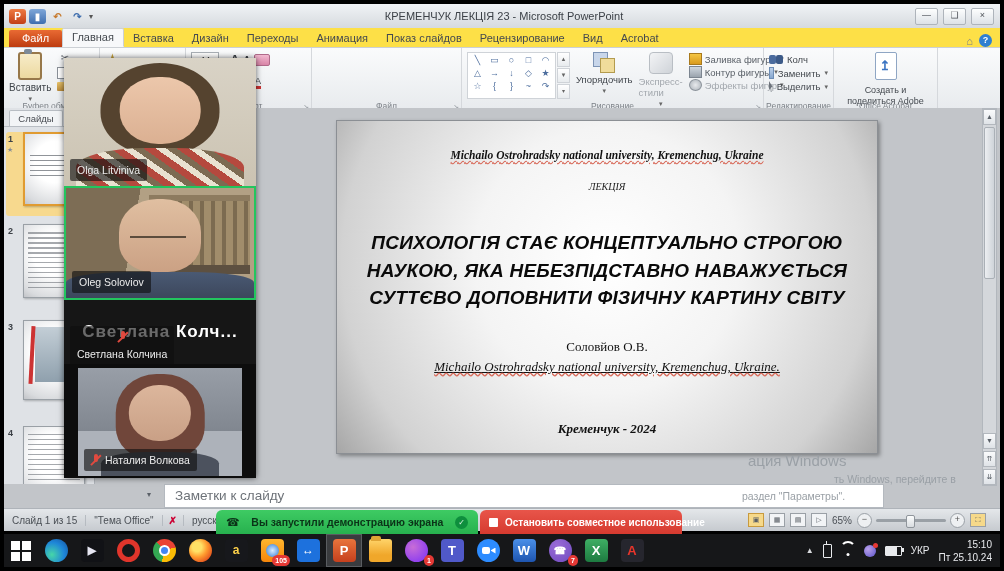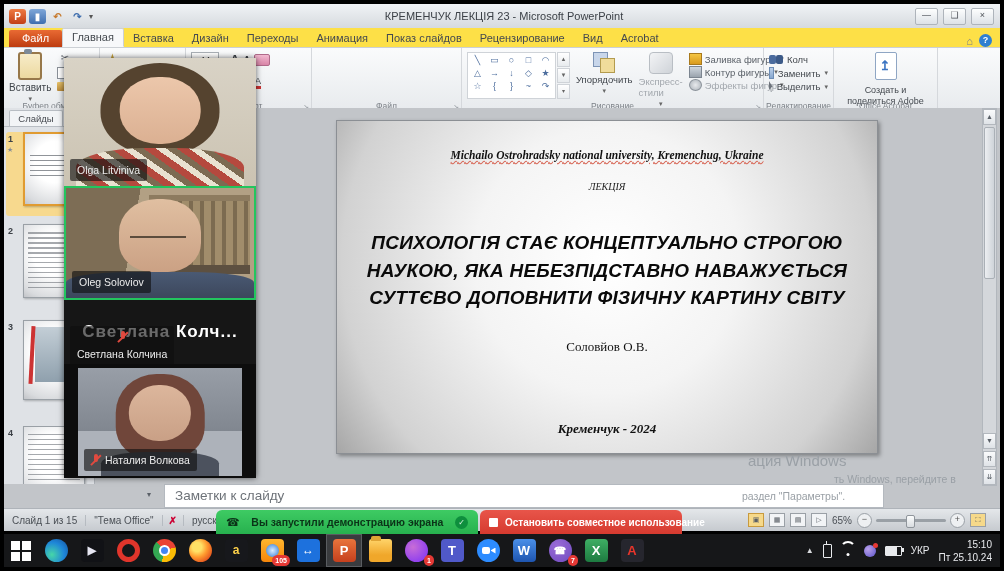--- a/index.html
+++ b/index.html
@@ -451,20 +451,23 @@
           <div class="sl-head">
             <span class="squig wavy">Michailo Ostrohradsky national university, Kremenchug, Ukraine</span>
           </div>
           <div class="sl-lek">ЛЕКЦІЯ</div>
           <div class="sl-title">
             <div>ПСИХОЛОГІЯ СТАЄ КОНЦЕПТУАЛЬНО СТРОГОЮ</div>
             <div>НАУКОЮ, ЯКА НЕБЕЗПІДСТАВНО НАВАЖУЄТЬСЯ</div>
             <div>СУТТЄВО ДОПОВНИТИ ФІЗИЧНУ КАРТИНУ СВІТУ</div>
           </div>
           <div class="sl-auth">Соловйов О.В.</div>
+          <div class="sl-affil">
+            <span class="wavy">Michailo Ostrohradsky national university, Kremenchug, Ukraine.</span>
+          </div>
           <div class="sl-foot">Кременчук - 2024</div>
         </div>
         <div class="vsb">
           <span class="b" style="top:0;">▲</span>
           <span class="vthumb"></span>
           <span class="b" style="bottom:36px;">▼</span>
           <span class="b" style="bottom:18px;">⇈</span>
           <span class="b" style="bottom:0;">⇊</span>
         </div>
       </div>

